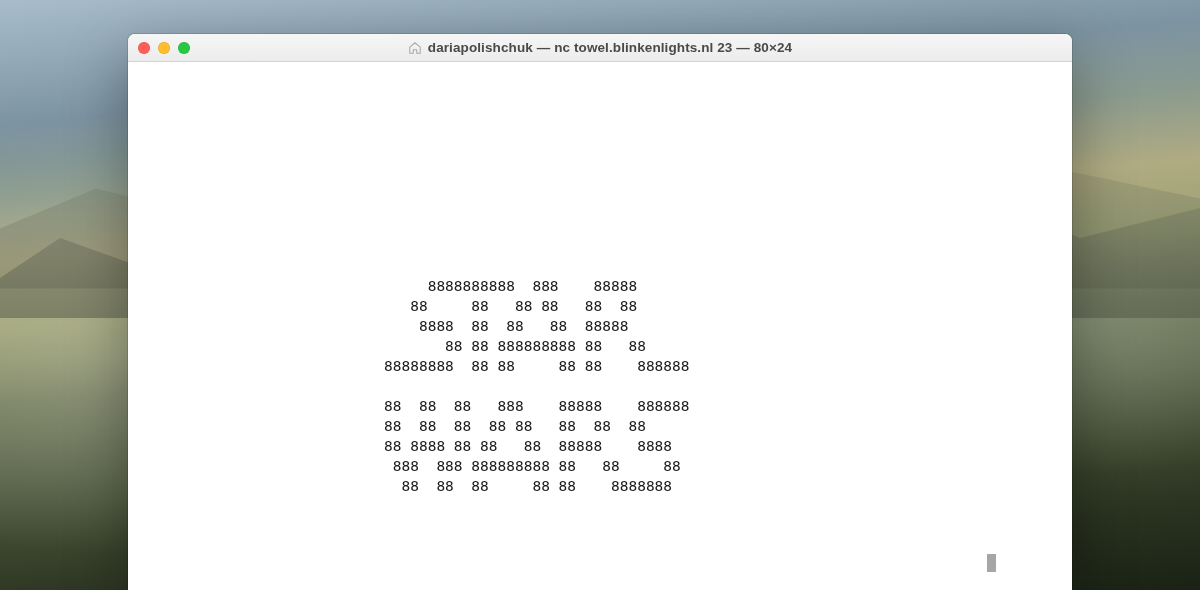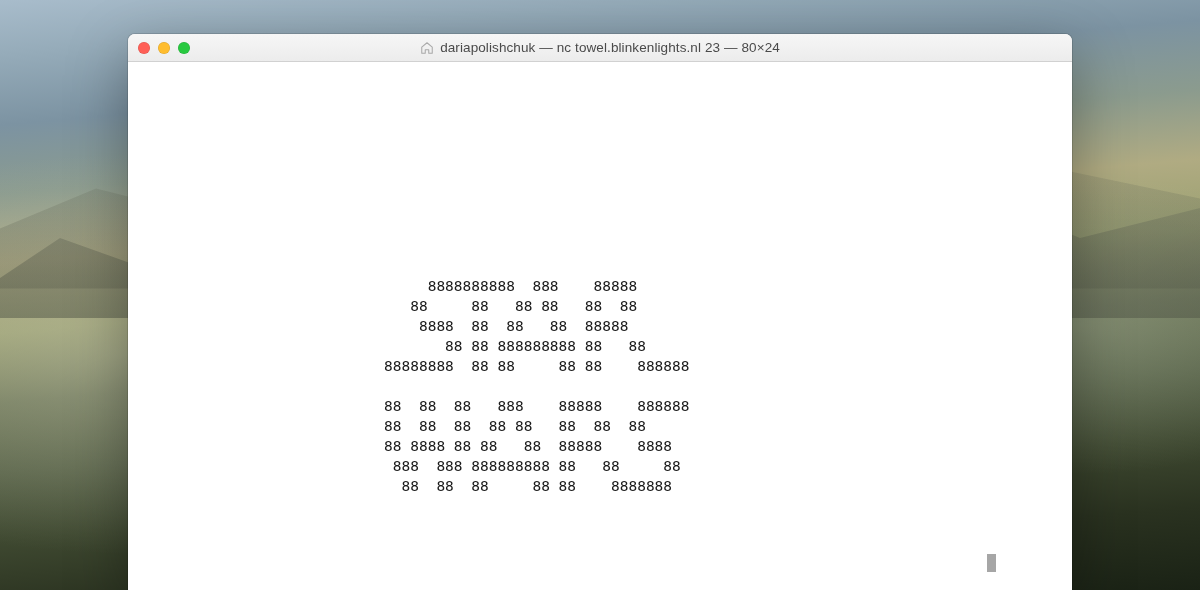--- a/index.html
+++ b/index.html
@@ -108,21 +108,21 @@
     .title-icon {
       width: 14px;
       height: 14px;
       opacity: 0.6;
       flex-shrink: 0;
     }
 
     .title-text {
       font-size: 13.5px;
       color: #4a4a4a;
-      font-weight: 400;
+      font-weight: 700;
       letter-spacing: 0.1px;
     }
 
     .terminal-body {
       position: relative;
       width: 100%;
       height: calc(100% - 28px);
       background: #ffffff;
       padding: 4px 6px;
     }

